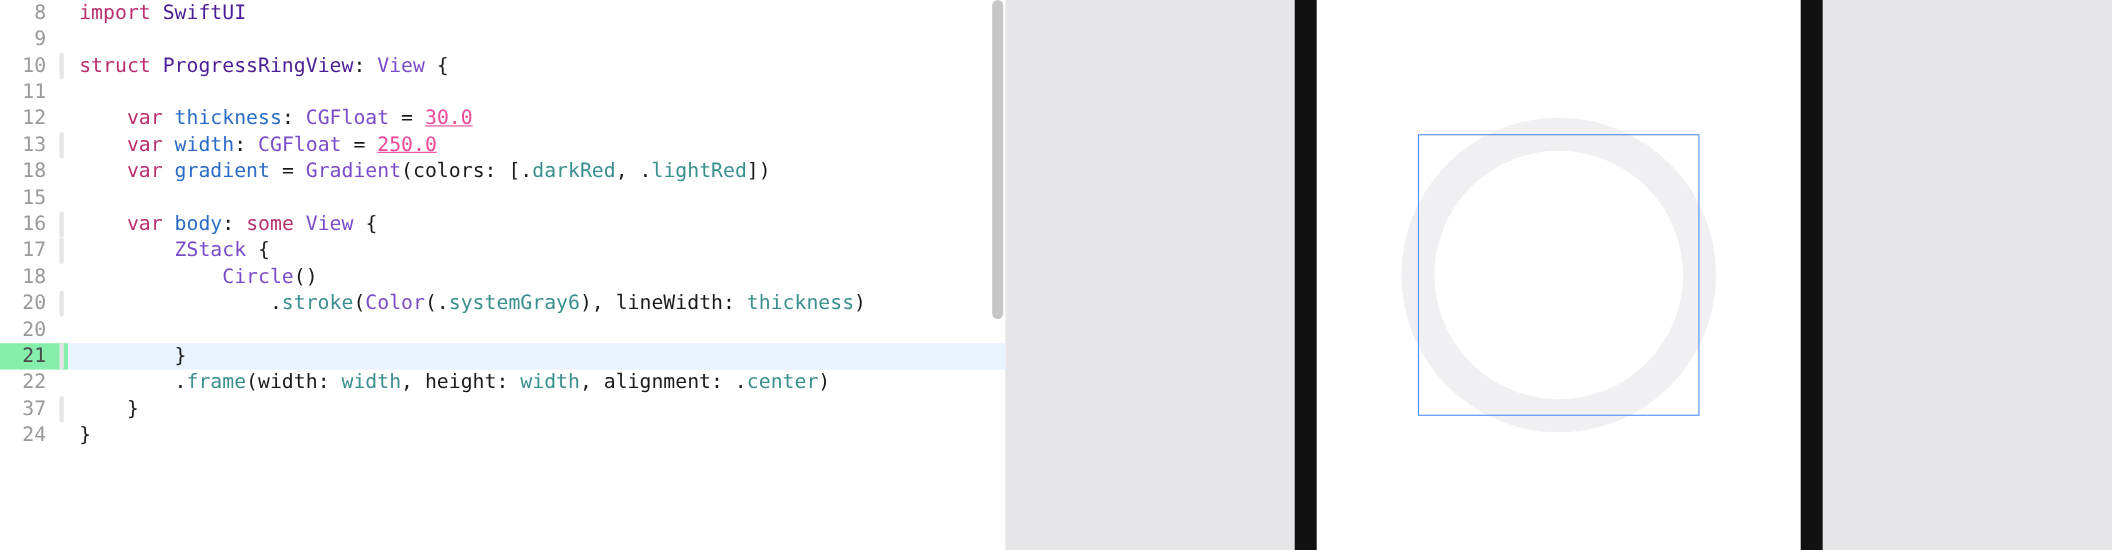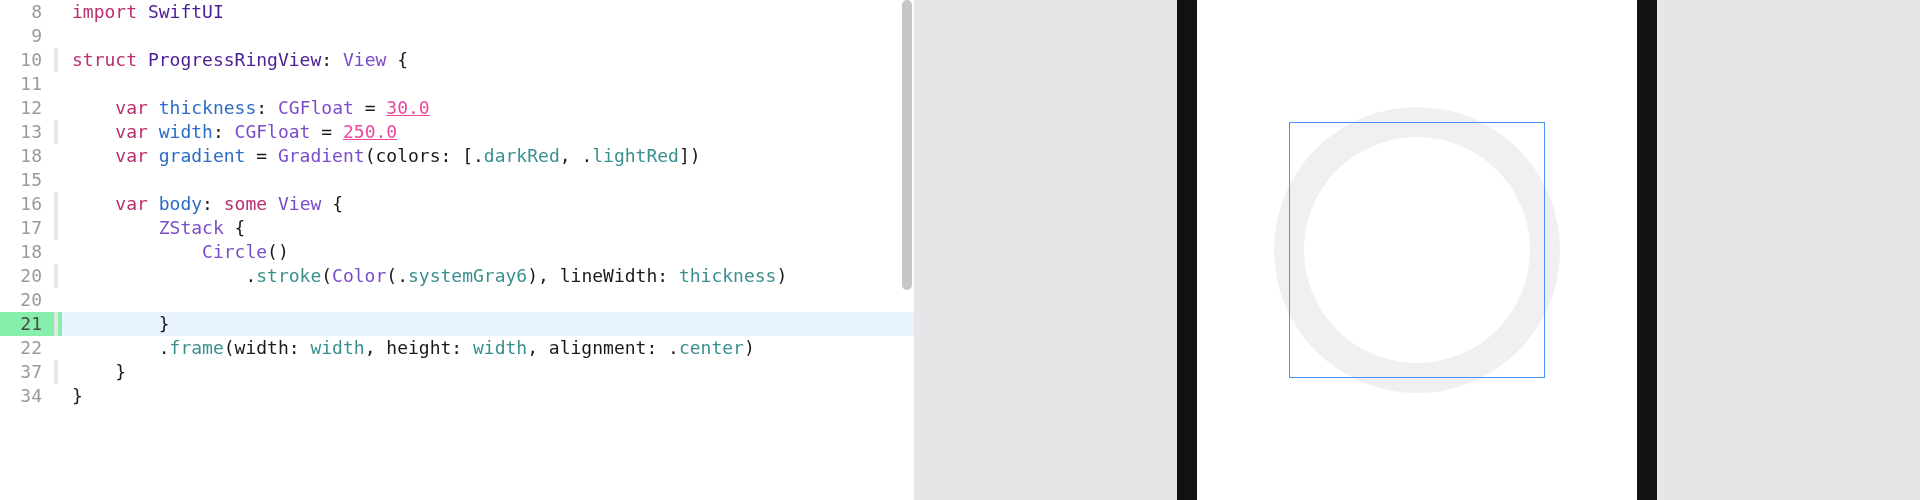--- a/index.html
+++ b/index.html
@@ -139,21 +139,21 @@
       <div class="ln">18</div>
       <div class="ln">15</div>
       <div class="ln fold">16</div>
       <div class="ln fold">17</div>
       <div class="ln">18</div>
       <div class="ln fold">20</div>
       <div class="ln">20</div>
       <div class="ln fold current">21</div>
       <div class="ln">22</div>
       <div class="ln fold">37</div>
-      <div class="ln">34</div>
+      <div class="ln">24</div>
     </div>
   <div class="code-area"><div class="code-line"><span class="kw">import</span><span> </span><span class="typ">SwiftUI</span></div><div class="code-line"><span></span></div><div class="code-line"><span class="kw">struct</span><span> </span><span class="typ">ProgressRingView</span><span>: </span><span class="prot">View</span><span> {</span></div><div class="code-line"><span></span></div><div class="code-line"><span>    </span><span class="kw">var</span><span> </span><span class="decl">thickness</span><span>: </span><span class="prot">CGFloat</span><span> = </span><span class="num">30.0</span></div><div class="code-line"><span>    </span><span class="kw">var</span><span> </span><span class="decl">width</span><span>: </span><span class="prot">CGFloat</span><span> = </span><span class="num">250.0</span></div><div class="code-line"><span>    </span><span class="kw">var</span><span> </span><span class="decl">gradient</span><span> = </span><span class="prot">Gradient</span><span>(colors: [.</span><span class="mem">darkRed</span><span>, .</span><span class="mem">lightRed</span><span>])</span></div><div class="code-line"><span></span></div><div class="code-line"><span>    </span><span class="kw">var</span><span> </span><span class="decl">body</span><span>: </span><span class="kw">some</span><span> </span><span class="prot">View</span><span> {</span></div><div class="code-line"><span>        </span><span class="prot">ZStack</span><span> {</span></div><div class="code-line"><span>            </span><span class="prot">Circle</span><span>()</span></div><div class="code-line"><span>                .</span><span class="fn">stroke</span><span>(</span><span class="prot">Color</span><span>(.</span><span class="mem">systemGray6</span><span>), lineWidth: </span><span class="mem">thickness</span><span>)</span></div><div class="code-line"><span></span></div><div class="code-line current"><span>        }</span></div><div class="code-line"><span>        .</span><span class="fn">frame</span><span>(width: </span><span class="mem">width</span><span>, height: </span><span class="mem">width</span><span>, alignment: .</span><span class="mem">center</span><span>)</span></div><div class="code-line"><span>    }</span></div><div class="code-line"><span>}</span></div></div>
   <div class="scrollbar">
     <div class="scroll-thumb"></div>
   </div>
 </div>
 
 <div class="preview-pane">
   <div class="device-frame">
     <div class="canvas">

